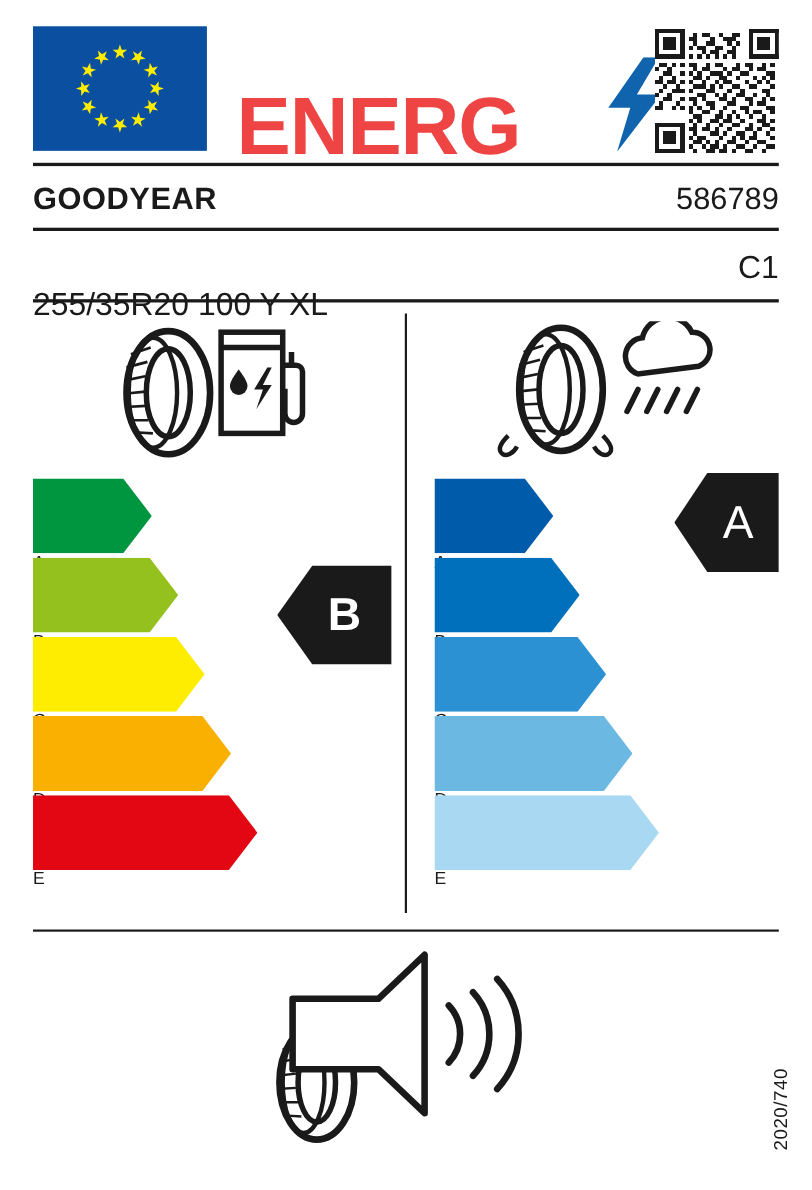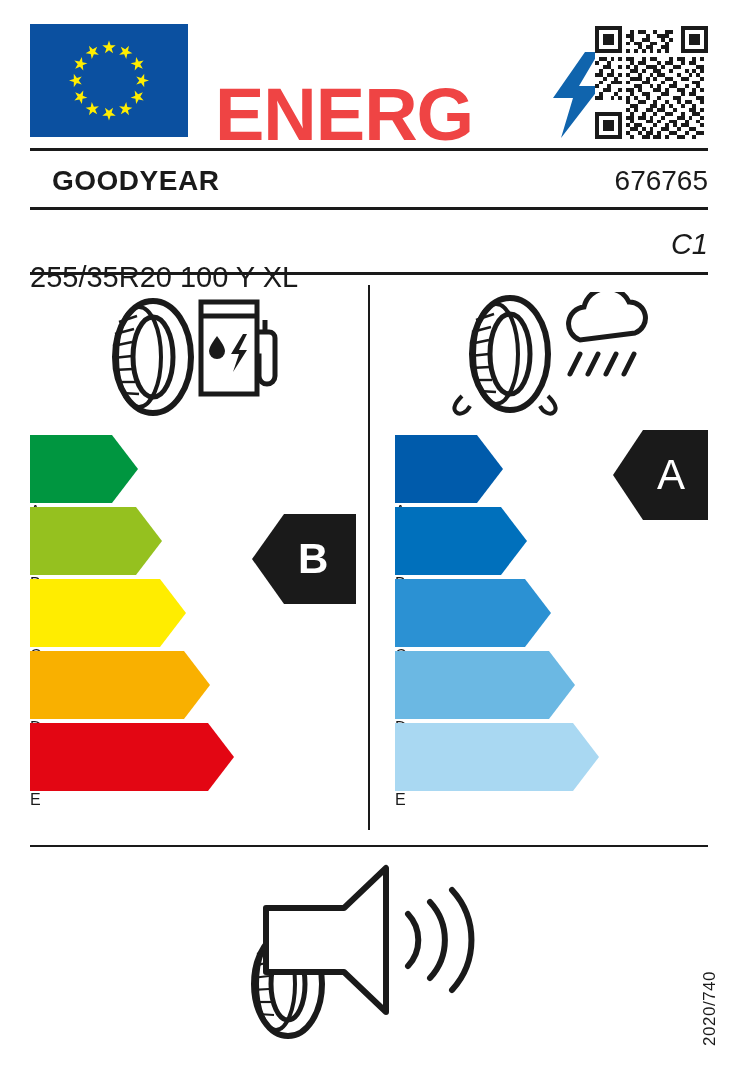--- a/index.html
+++ b/index.html
@@ -76,21 +76,20 @@
   .hr.thin { height: 2px; }
 
   
   .brand {
     position: absolute;
     left: 30px;
     top: 165px;
     font-size: 28px;
     font-weight: bold;
     letter-spacing: 0.5px;
-    margin-left: 22px;
   }
   .code {
     position: absolute;
     right: 30px;
     top: 165px;
     font-size: 28px;
     text-align: right;
   }
 
   
@@ -100,21 +99,20 @@
     top: 228px;
     font-size: 29px;
     margin-top: 33px;
   }
   .class {
     position: absolute;
     right: 30px;
     top: 228px;
     font-size: 29px;
     text-align: right;
-    font-style: italic;
   }
 
   
   .vdiv {
     position: absolute;
     left: 368px;
     top: 285px;
     width: 2px;
     height: 545px;
     background: #1a1a1a;
@@ -469,21 +467,21 @@
       </svg>
     </div>
   </div>
 
   <div class="hr" style="top:148px"></div>
   <div class="hr" style="top:207px"></div>
   <div class="hr" style="top:272px"></div>
   <div class="hr thin" style="top:845px"></div>
 
   <div class="brand">GOODYEAR</div>
-  <div class="code">676765</div>
+  <div class="code">586789</div>
 
   <div class="size">255/35R20 100 Y XL</div>
   <div class="class">C1</div>
 
   <div class="vdiv"></div>
 
   <div class="pict-fuel">
     <svg width="190" height="130" viewBox="0 0 190 130" aria-hidden="true">
 
       <g>

